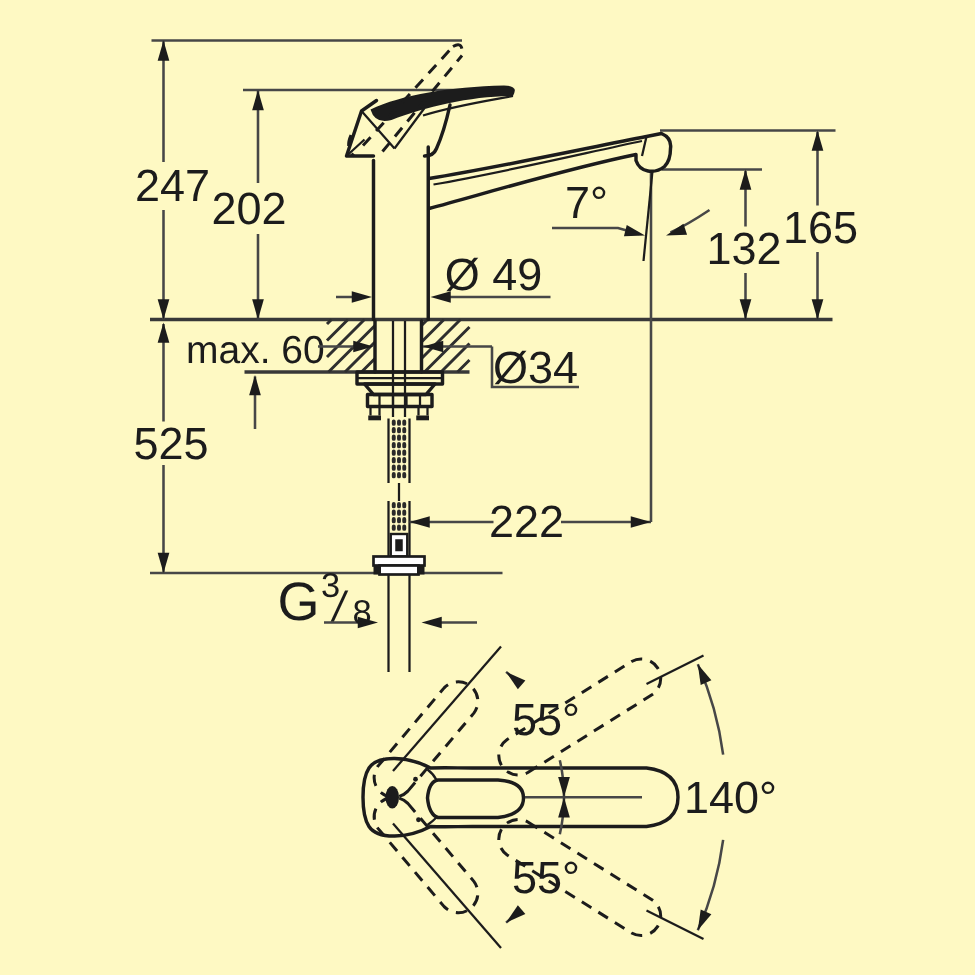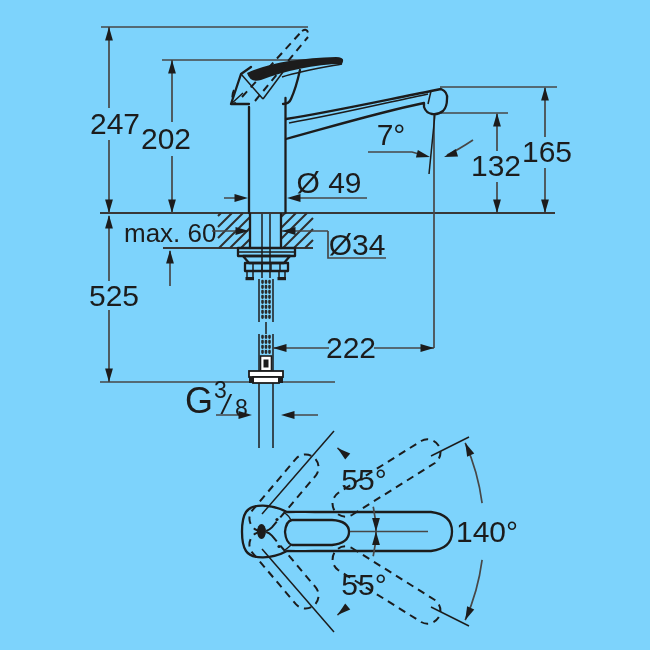--- a/index.html
+++ b/index.html
@@ -1,16 +1,16 @@
 <!DOCTYPE html>
 <html><head>
 <meta charset="utf-8">
 <style>
   html,body{margin:0;padding:0;background:#ffffff;}
-  .stage{width:650px;height:650px;position:relative;background:#7dd3fc;overflow:hidden;}
+  .stage{width:650px;height:650px;position:relative;background:#fef9c3;overflow:hidden;}
   svg{display:block;}
   text{font-family:"Liberation Sans","DejaVu Sans",sans-serif;fill:#1c1c1c;}
   .dimtxt{font-size:30px;}
   .smalltxt{font-size:26px;}
   .obj{stroke:#1c1c1c;stroke-width:2.3;fill:none;stroke-linejoin:round;stroke-linecap:round;}
   .objthin{stroke:#1c1c1c;stroke-width:1.5;fill:none;}
   .objdash{stroke:#1c1c1c;stroke-width:2;fill:none;stroke-dasharray:7.5 5.5;stroke-linejoin:round;}
   .dim{stroke:#474747;stroke-width:1.7;fill:none;}
   .dimthick{stroke:#383838;stroke-width:2.2;fill:none;}
   .hatch{stroke:#2e2e2e;stroke-width:2;fill:none;}

